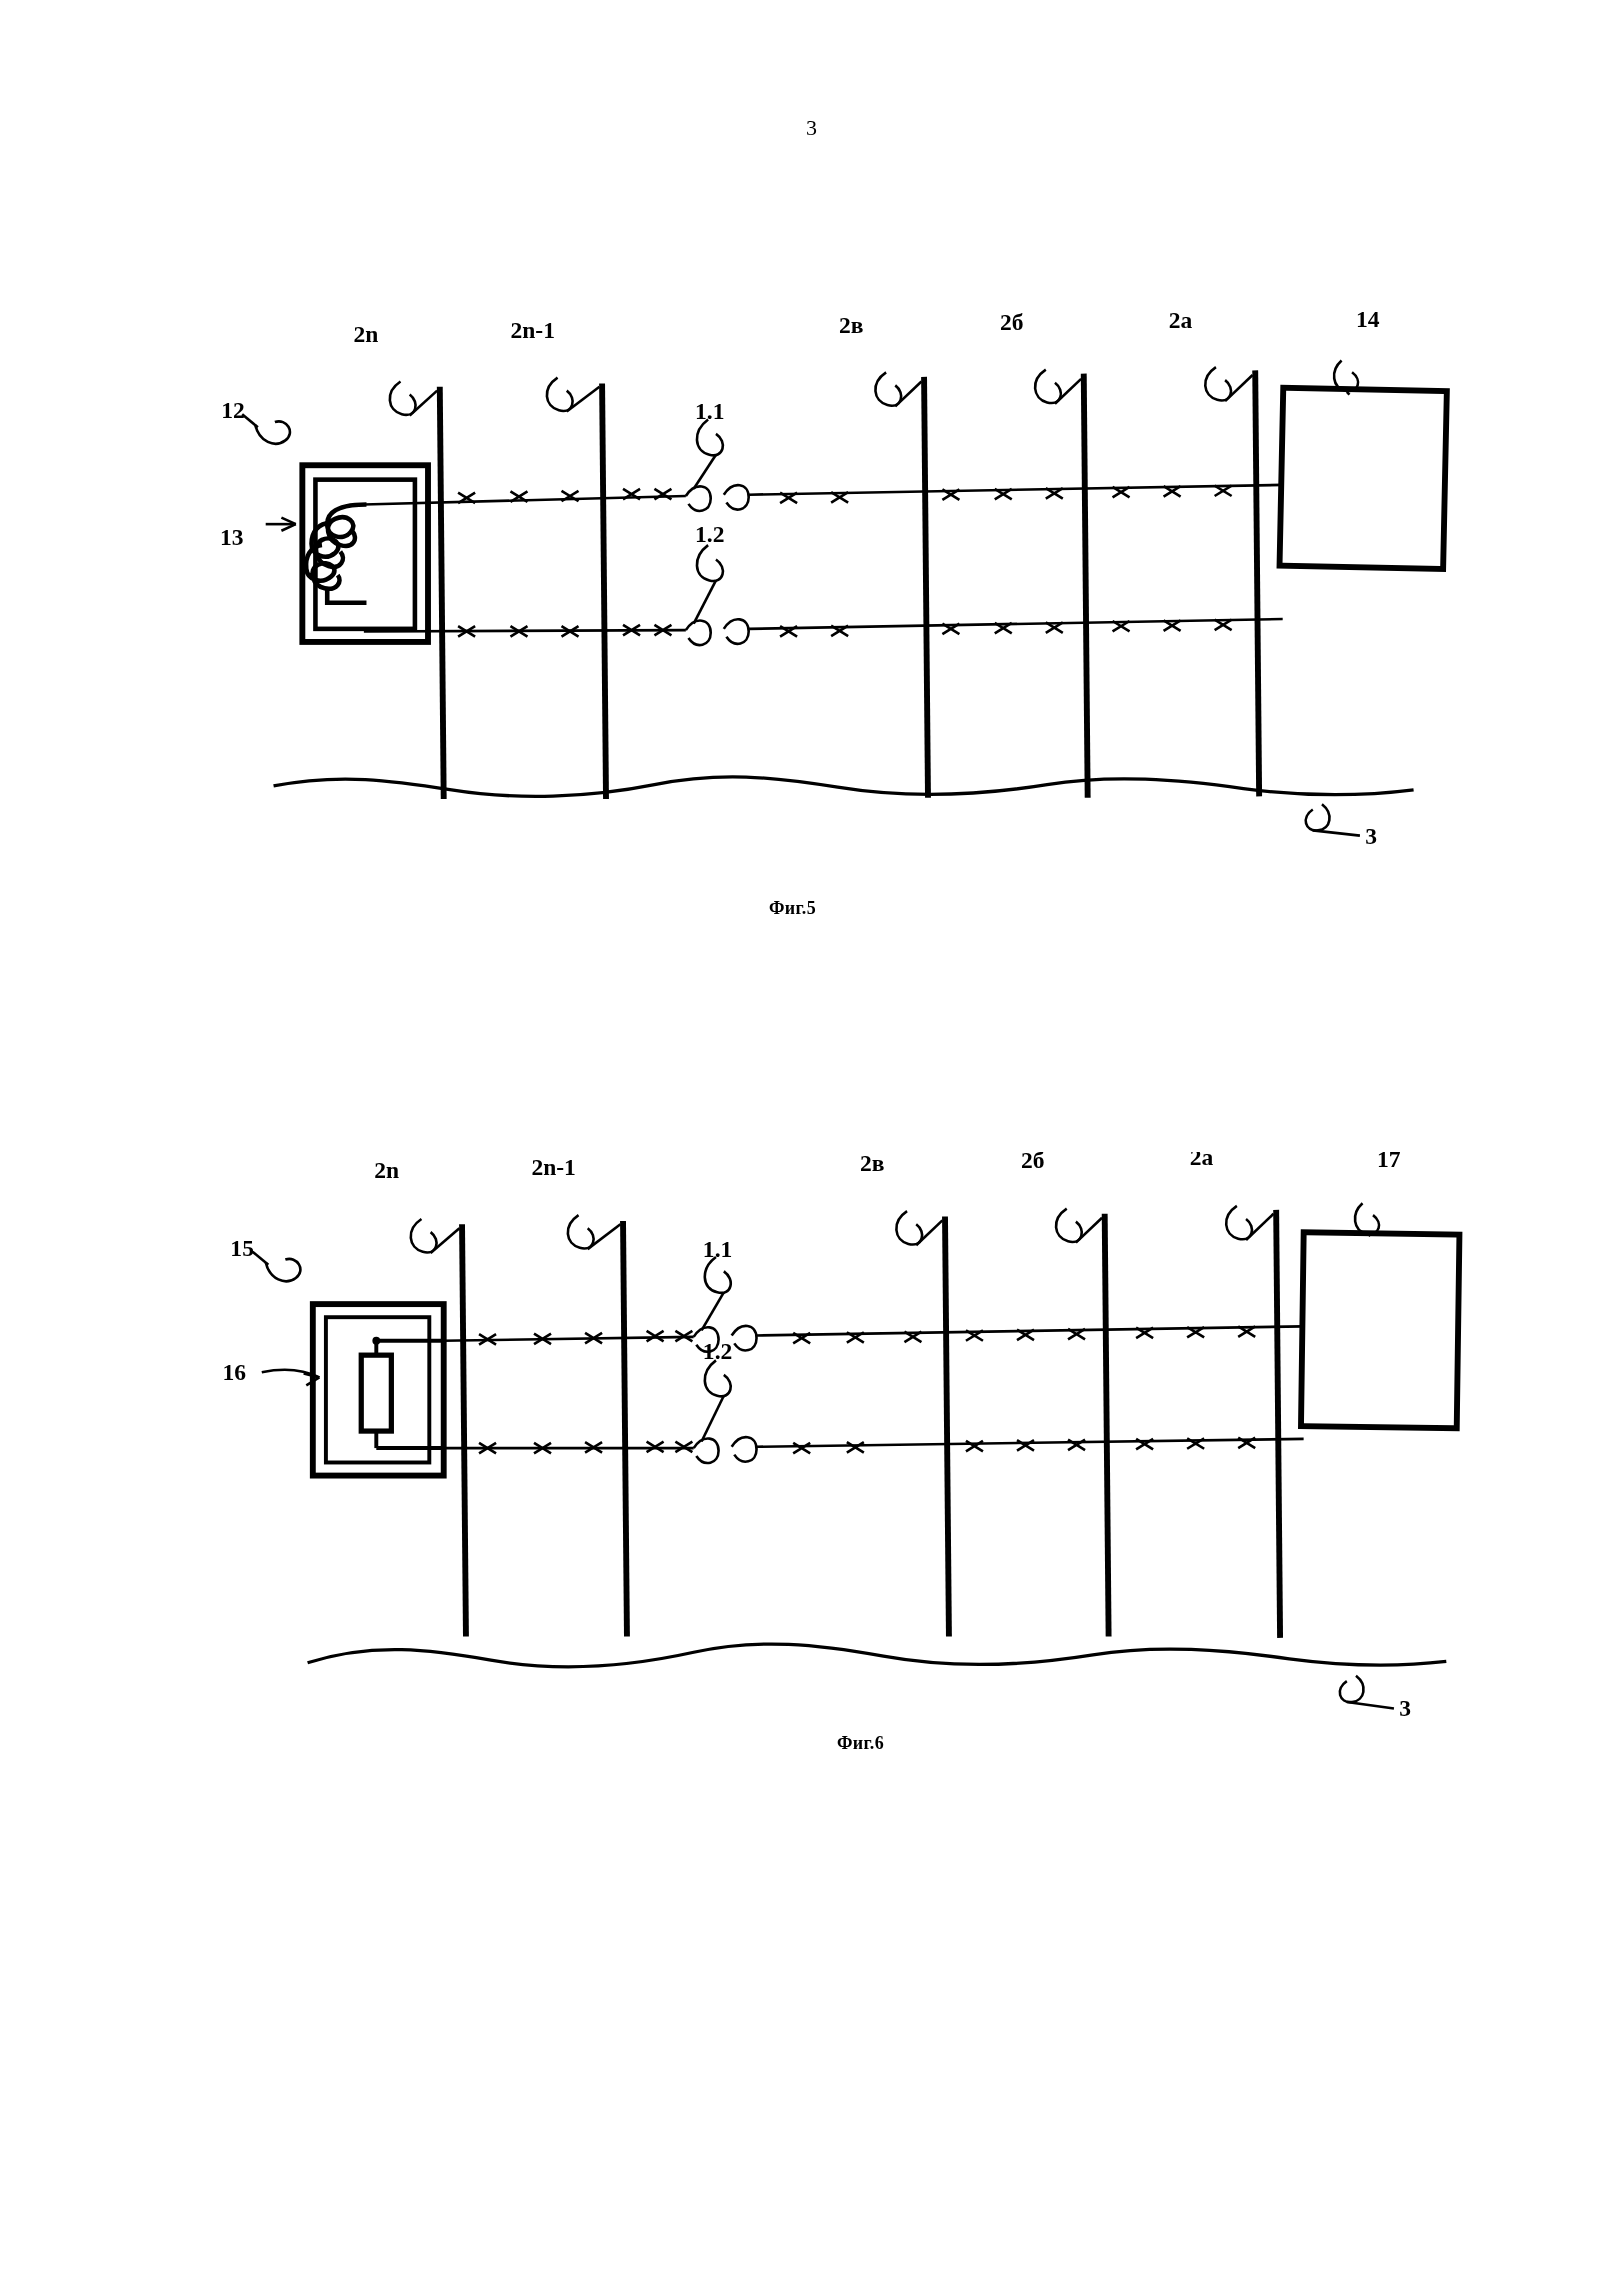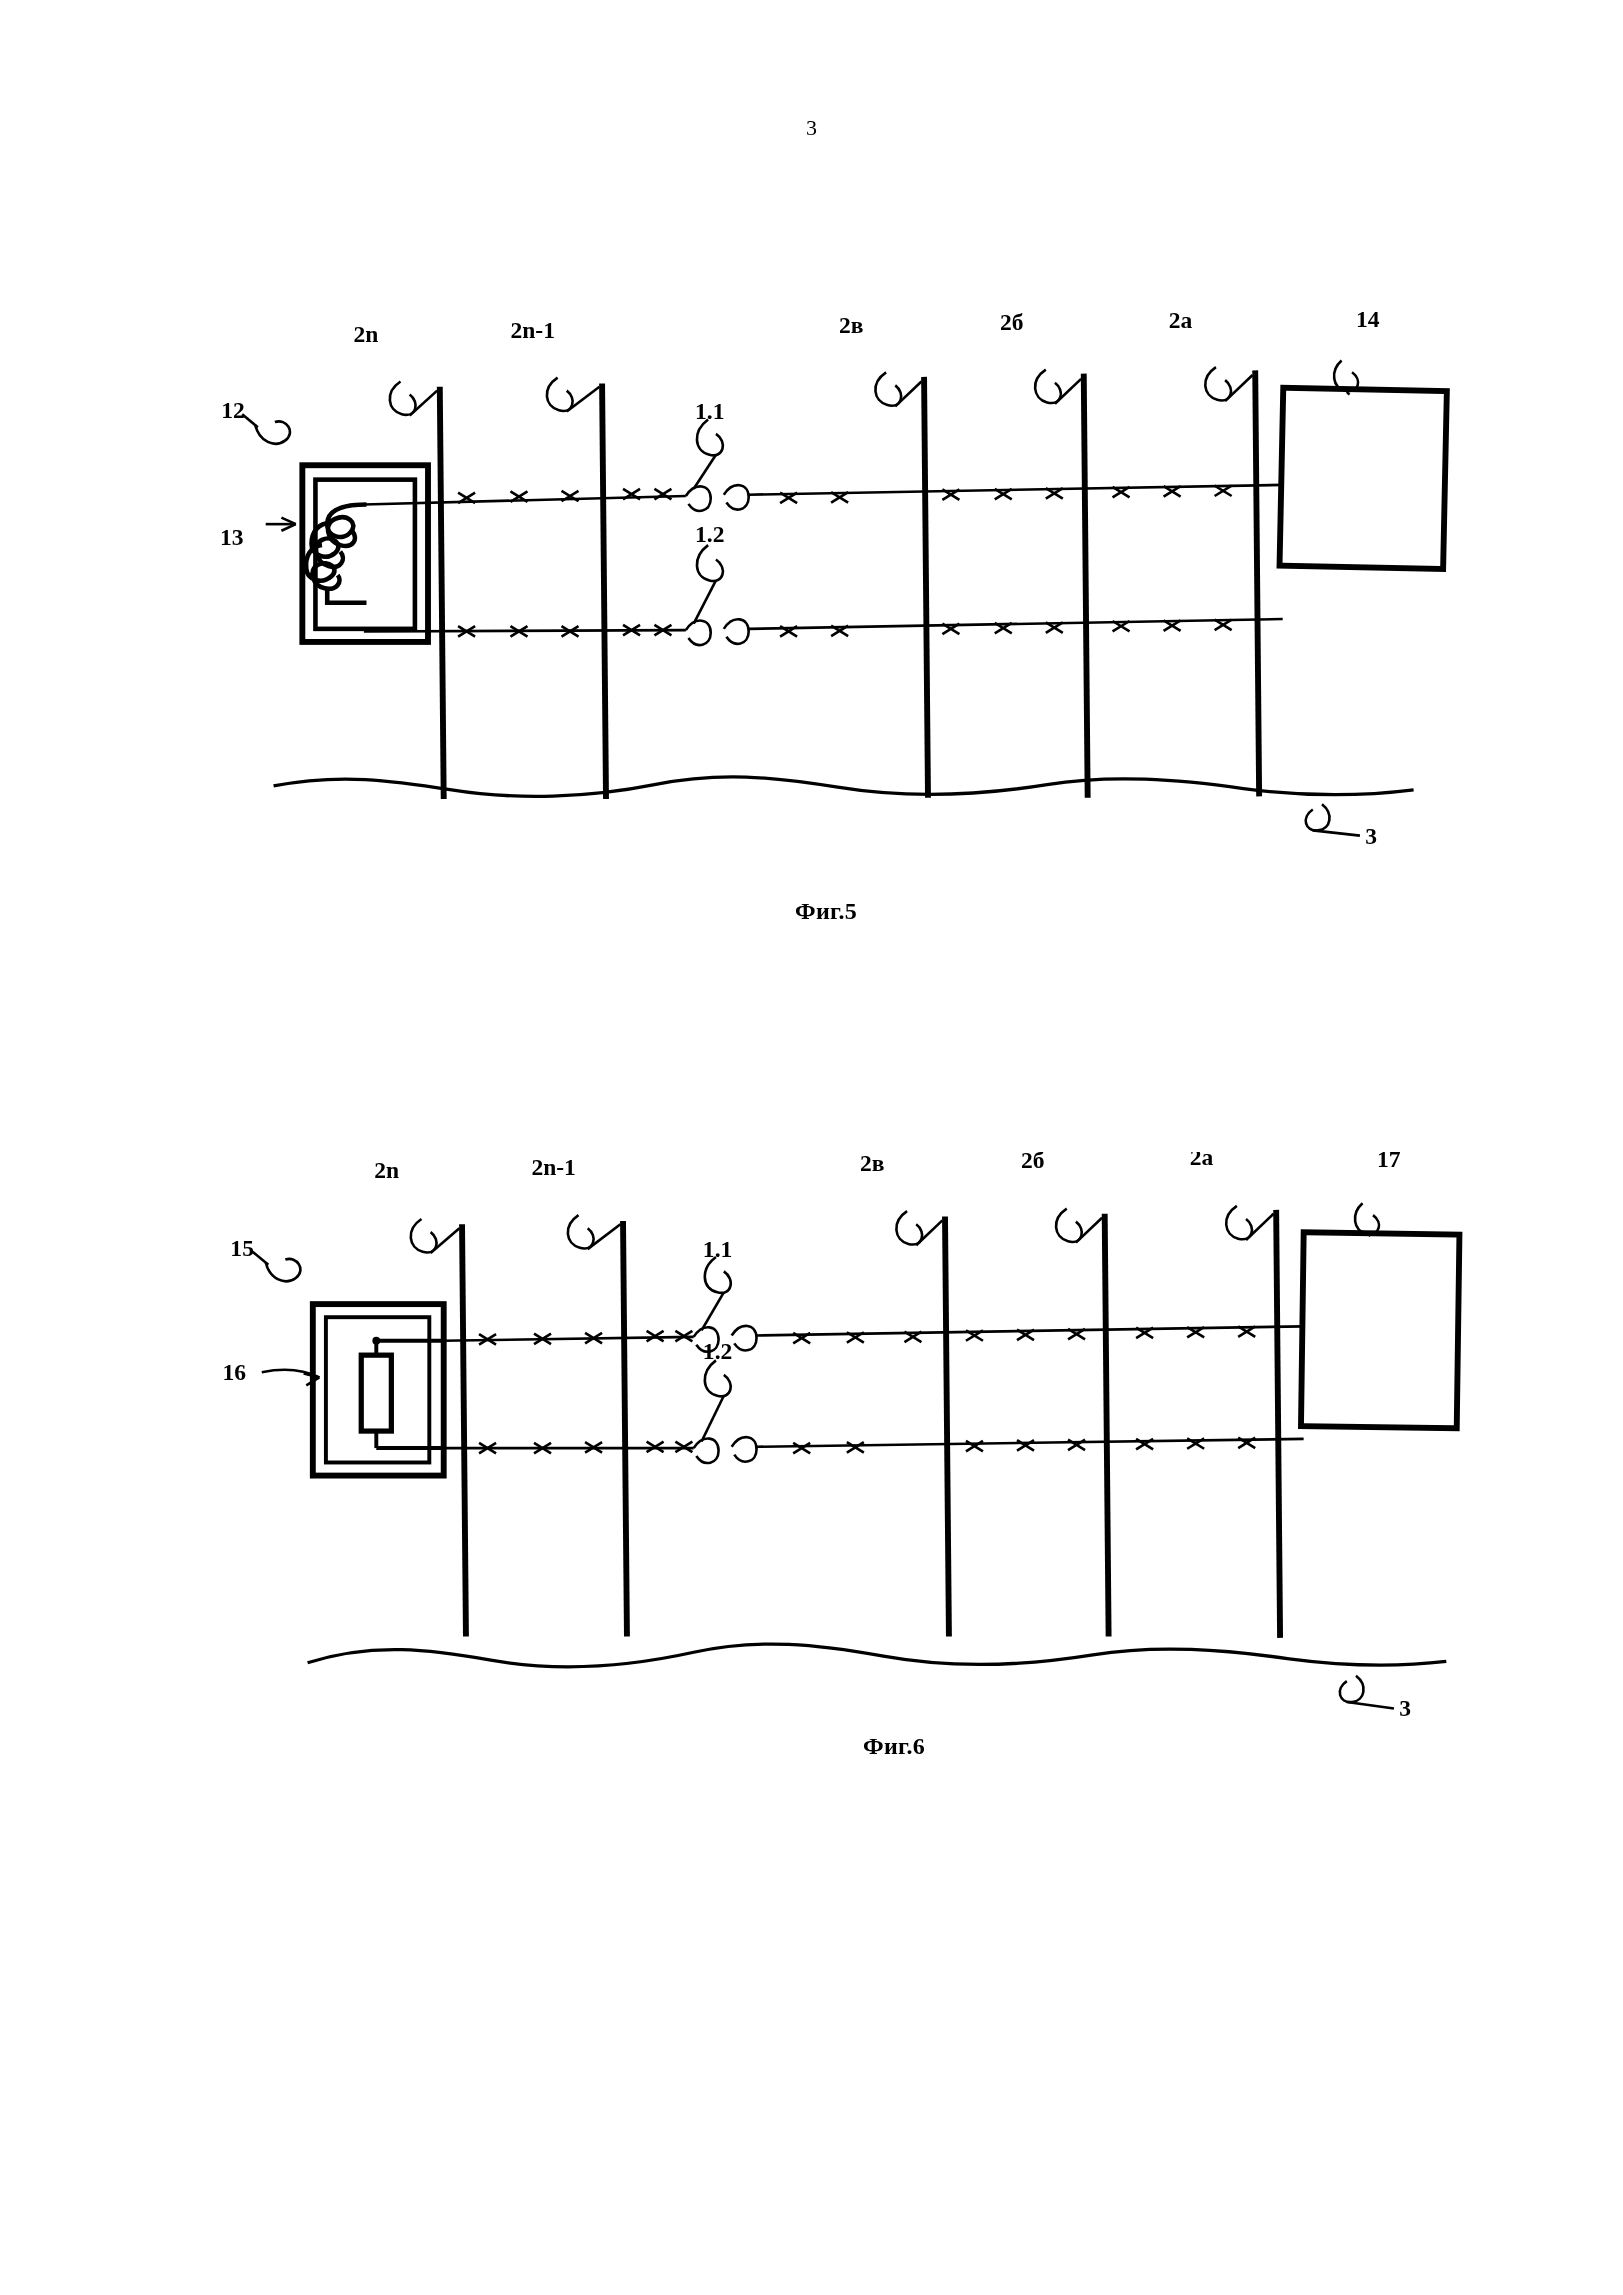--- a/index.html
+++ b/index.html
@@ -24,25 +24,24 @@
     position: absolute;
     top: 115px;
     left: 0;
     width: 1623px;
     text-align: center;
     font-size: 22px;
     font-family: "Liberation Serif", serif;
   }
   .figure-caption {
     position: absolute;
-    font-size: 24px;
+    font-size: 18px;
     font-weight: bold;
     font-family: "Liberation Serif", serif;
     letter-spacing: 0.3px;
-    margin-left: 26px;
   }
   #fig5-caption { top: 898px; left: 769px; }
   #fig6-caption { top: 1733px; left: 837px; text-align: center; }
 
   .fig-svg {
     position: absolute;
     left: 0;
   }
   #fig5-svg { top: 249px; }
   #fig6-svg { top: 1152px; }

